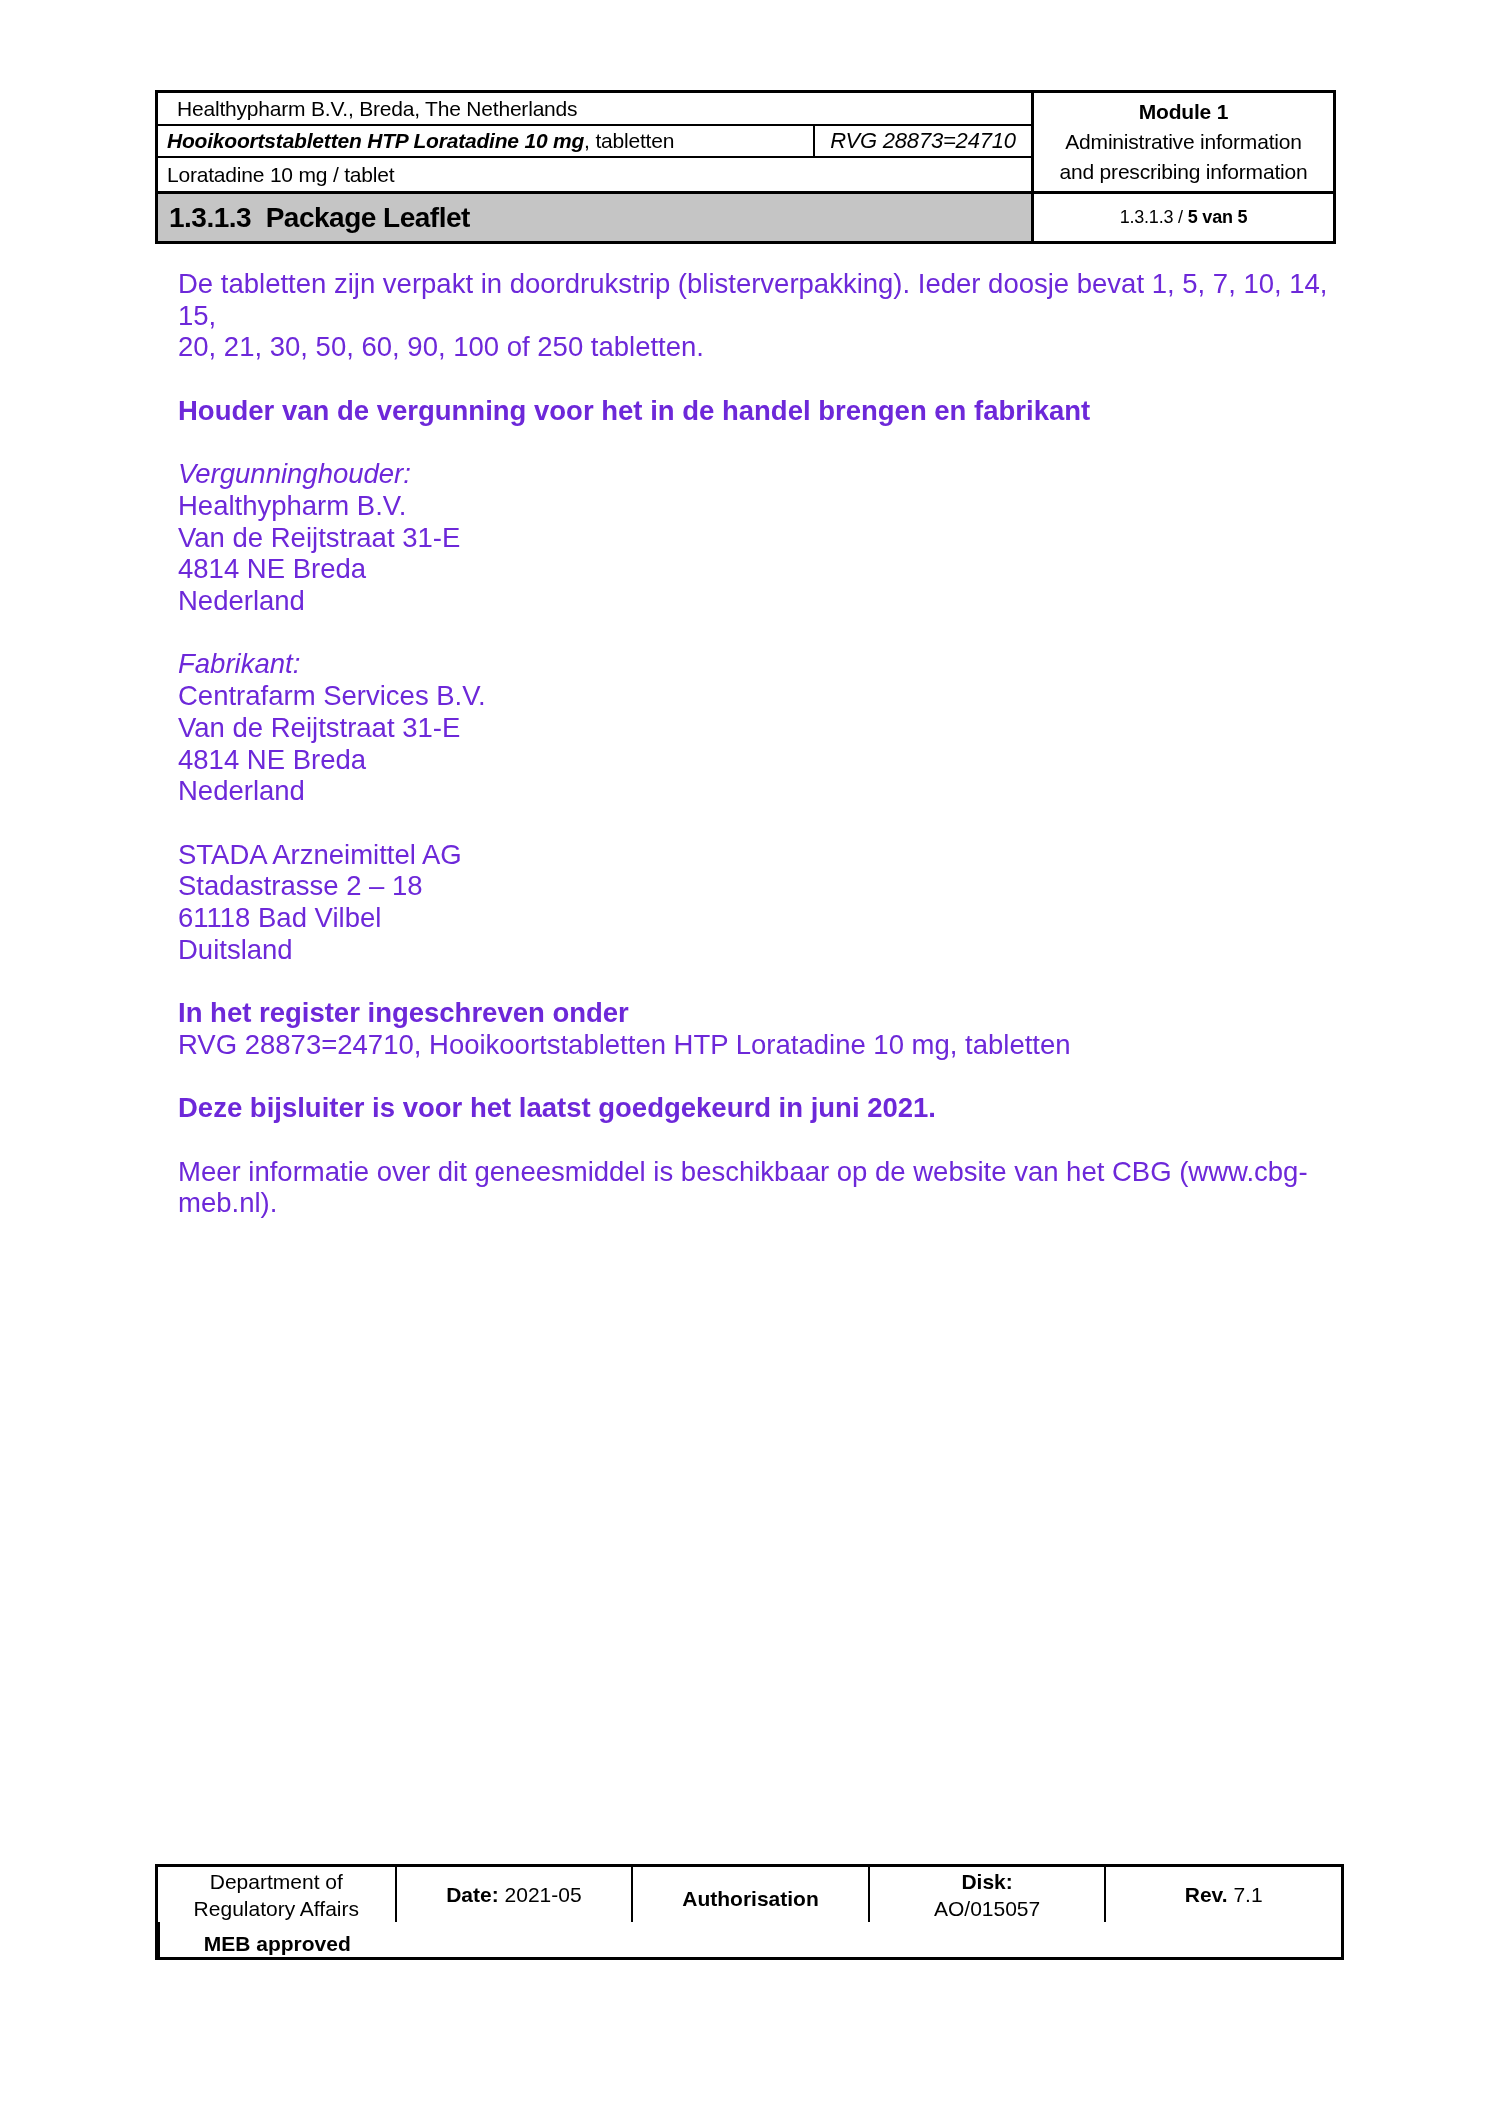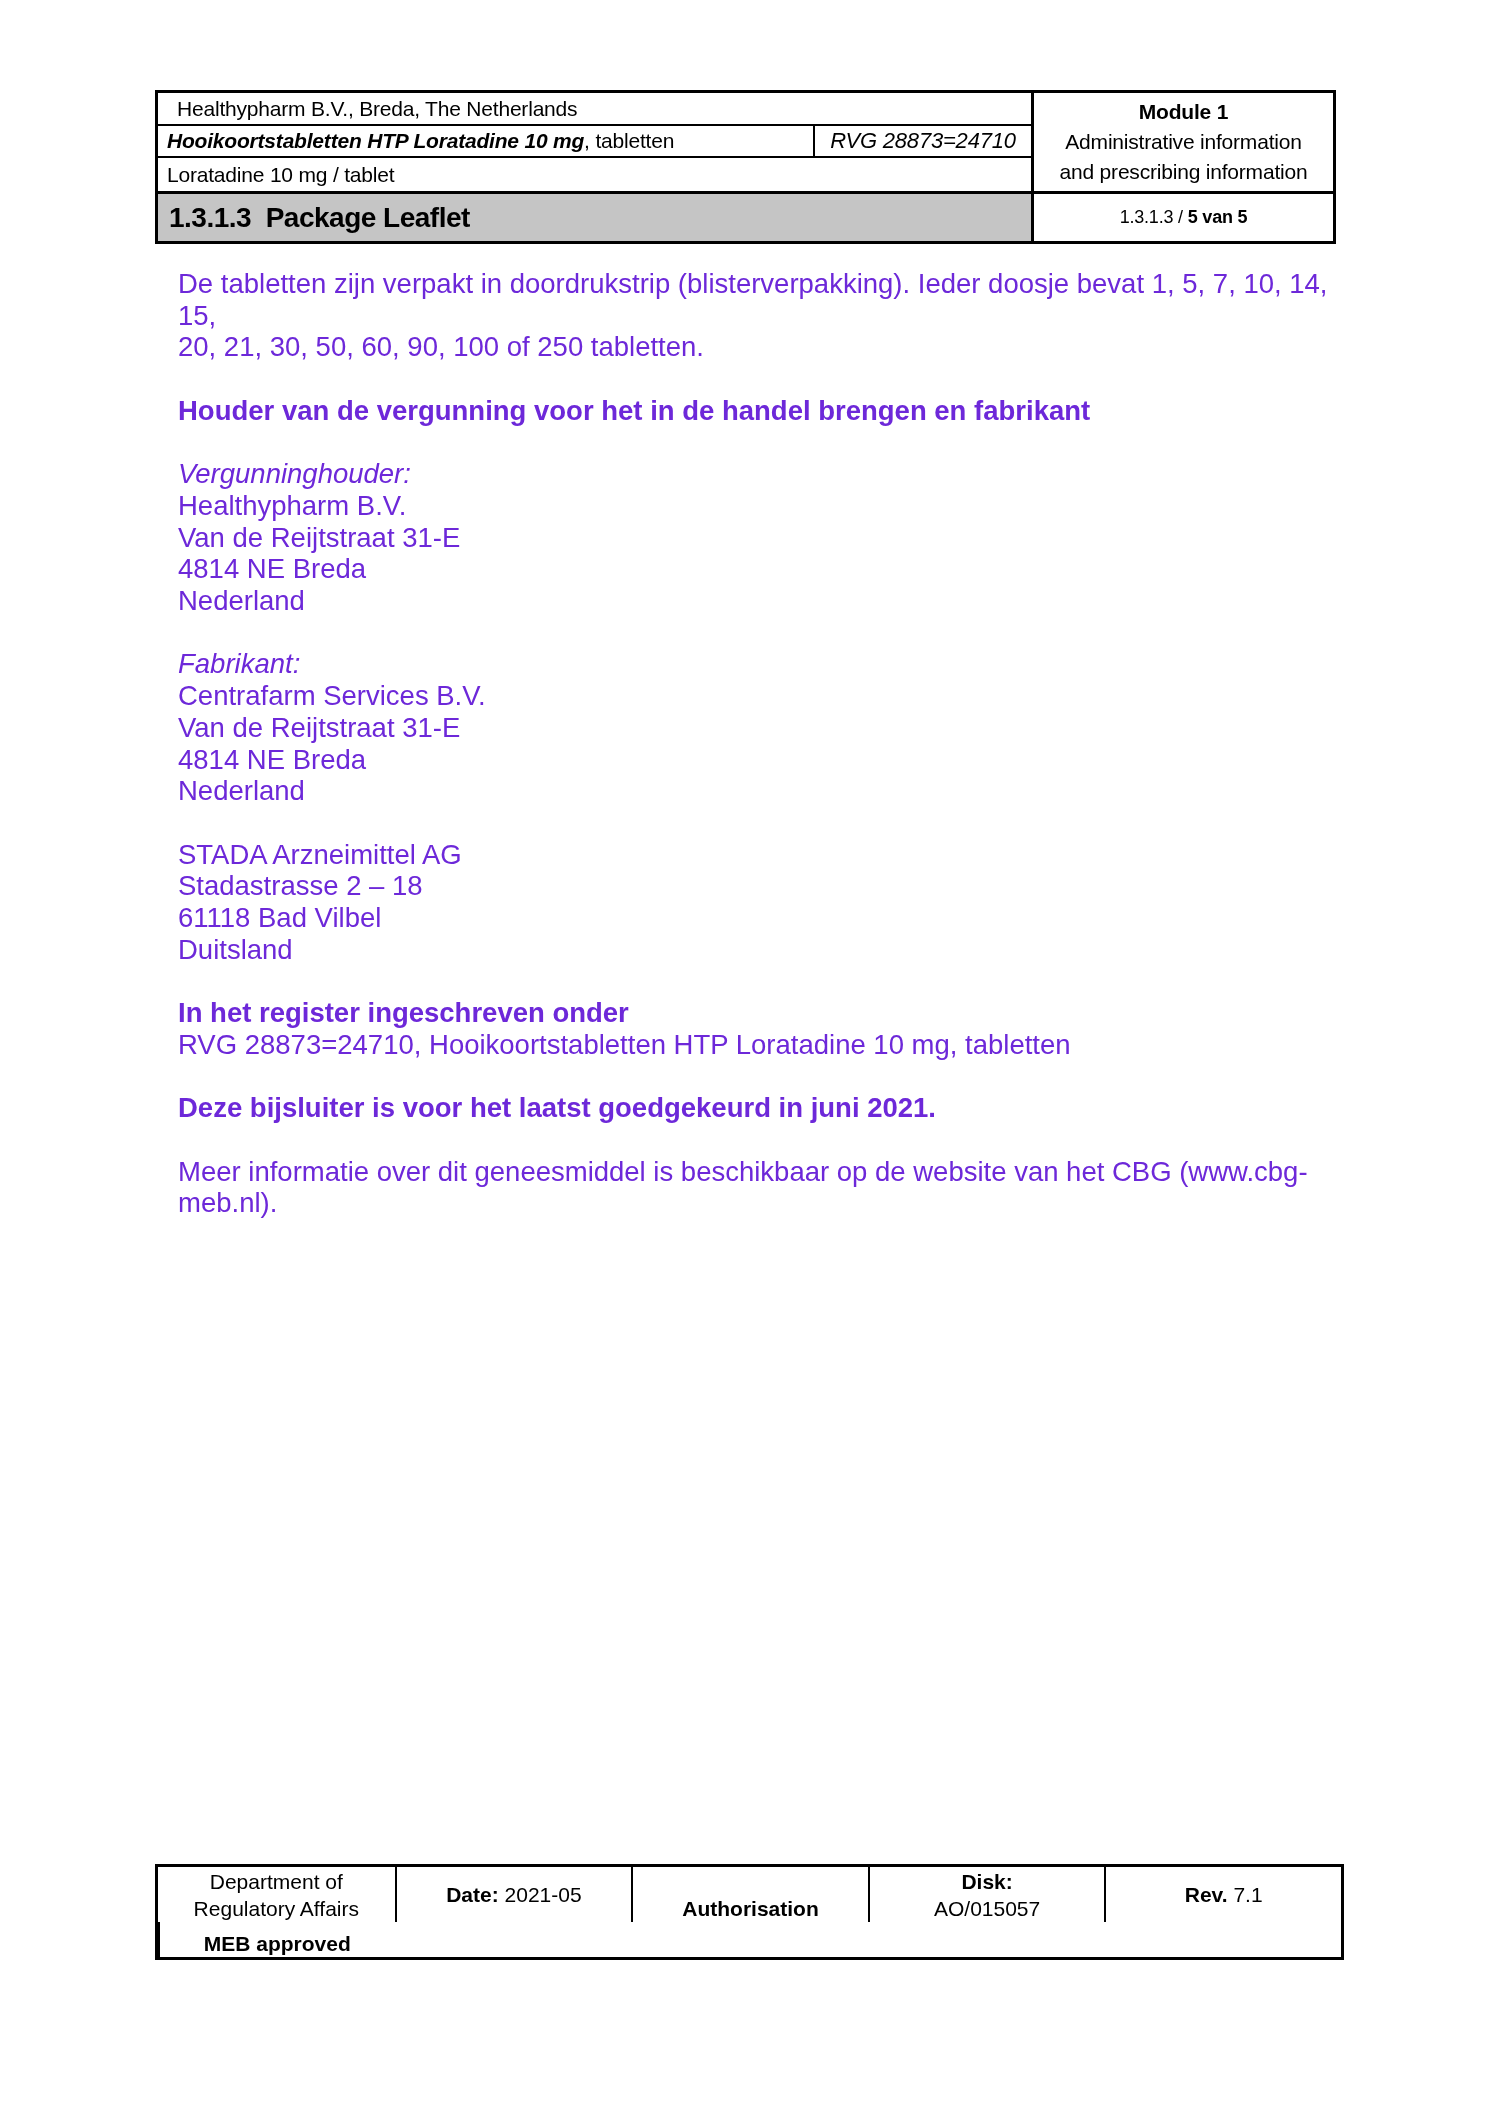--- a/index.html
+++ b/index.html
@@ -60,21 +60,21 @@
     border:3px solid #000;
     display:grid; grid-template-columns:repeat(5,1fr);
     font-size:21px; background:#fff;
   }
   .footer-table > div {
     box-sizing:border-box; border-left:2px solid #000;
     display:flex; flex-direction:column; align-items:center; justify-content:center;
     text-align:center; line-height:27px;
   }
   .footer-table > div:first-child { border-left:none; }
-  .footer-table .top { justify-content:flex-end; padding-top:7px; }
+  .footer-table .top { justify-content:center; padding-top:7px; }
   .footer-table .b { font-weight:bold; }
 </style>
 </head>
 <body>
 
 <div class="page">
 
   <div class="header-table">
     <div class="ht-company">
       <span>Healthypharm B.V., Breda, The Netherlands</span>

